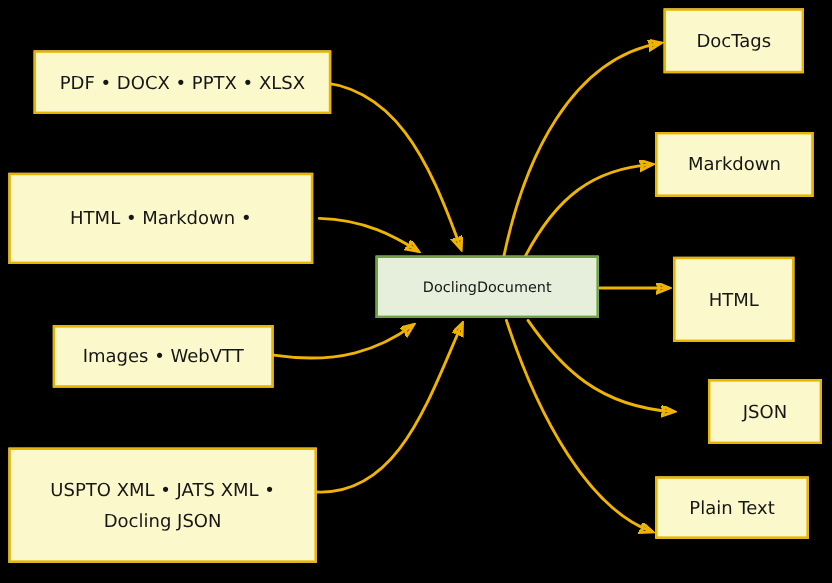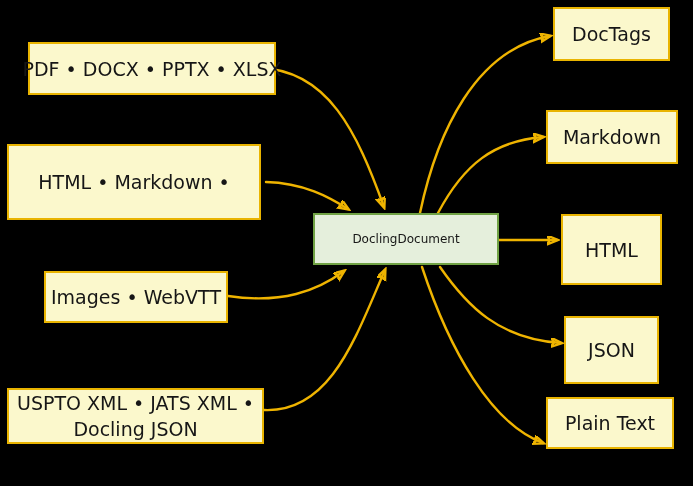--- a/index.html
+++ b/index.html
@@ -6,21 +6,21 @@
   .canvas{
     position:relative;width:693px;height:486px;overflow:hidden;
     background:var(--background,#000);
     font-family:"DejaVu Sans","Liberation Sans",sans-serif;
   }
   svg.arrows{position:absolute;left:0;top:0;width:693px;height:486px;}
   svg.arrows path{fill:none;stroke:var(--arrow,#EFB400);stroke-width:2.4;stroke-linecap:round;}
   .box{
     position:absolute;box-sizing:border-box;
     display:flex;flex-direction:column;align-items:center;justify-content:center;
-    text-align:center;color:var(--text,#161616);font-size:19px;
+    text-align:center;color:var(--text,#161616);font-size:15px;
   }
   .box .line{display:block;line-height:26px;white-space:nowrap;}
   .box.io{
     background:var(--box-fill,#FBF8CC);
     border:2px solid var(--box-border,#E9B400);
   }
   .box.hub{
     background:var(--center-fill,#E5EFDC);
     border:2px solid var(--center-border,#70A244);
     font-size:12px;
@@ -53,42 +53,42 @@
   </div>
 
   <div class="box io" style="left:7px;top:144px;width:254px;height:76px">
     <span class="line">HTML • Markdown •</span>
   </div>
 
   <div class="box io" style="left:44px;top:271px;width:184px;height:52px">
     <span class="line">Images • WebVTT</span>
   </div>
 
-  <div class="box io" style="left:7px;top:388px;width:257px;height:56px">
+  <div class="box io" style="left:7px;top:373px;width:257px;height:96px">
     <span class="line">USPTO XML • JATS XML •</span>
     <span class="line">Docling JSON</span>
   </div>
 
   <div class="box hub" style="left:313px;top:213px;width:186px;height:52px">
     <span class="line">DoclingDocument</span>
   </div>
 
   <div class="box io" style="left:553px;top:7px;width:117px;height:54px">
     <span class="line">DocTags</span>
   </div>
 
   <div class="box io" style="left:546px;top:110px;width:132px;height:54px">
     <span class="line">Markdown</span>
   </div>
 
   <div class="box io" style="left:561px;top:214px;width:101px;height:71px">
     <span class="line">HTML</span>
   </div>
 
-  <div class="box io" style="left:564px;top:316px;width:95px;height:68px">
+  <div class="box io" style="left:590px;top:316px;width:95px;height:54px">
     <span class="line">JSON</span>
   </div>
 
   <div class="box io" style="left:546px;top:397px;width:128px;height:52px">
     <span class="line">Plain Text</span>
   </div>
 
 </div>
 
 </body></html>

